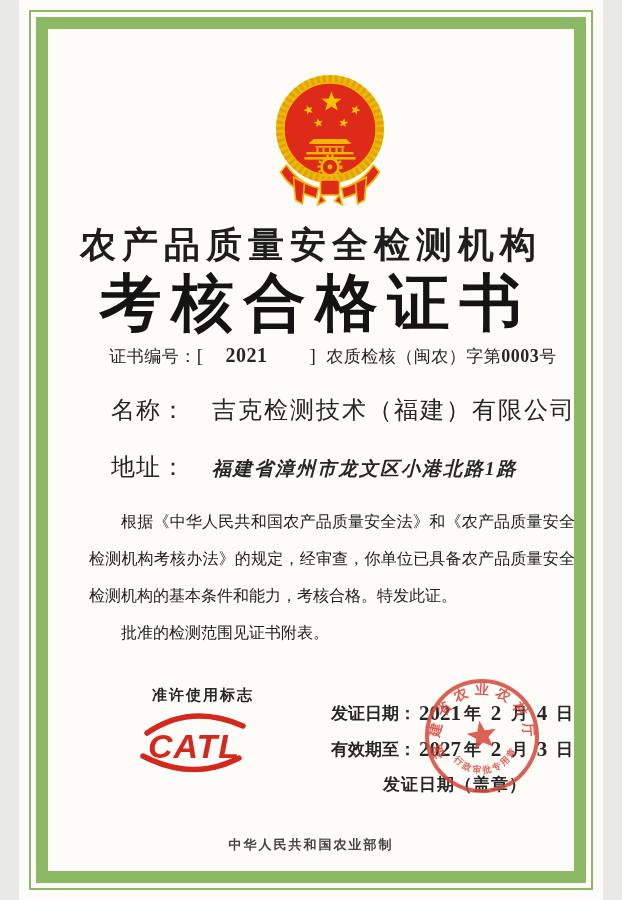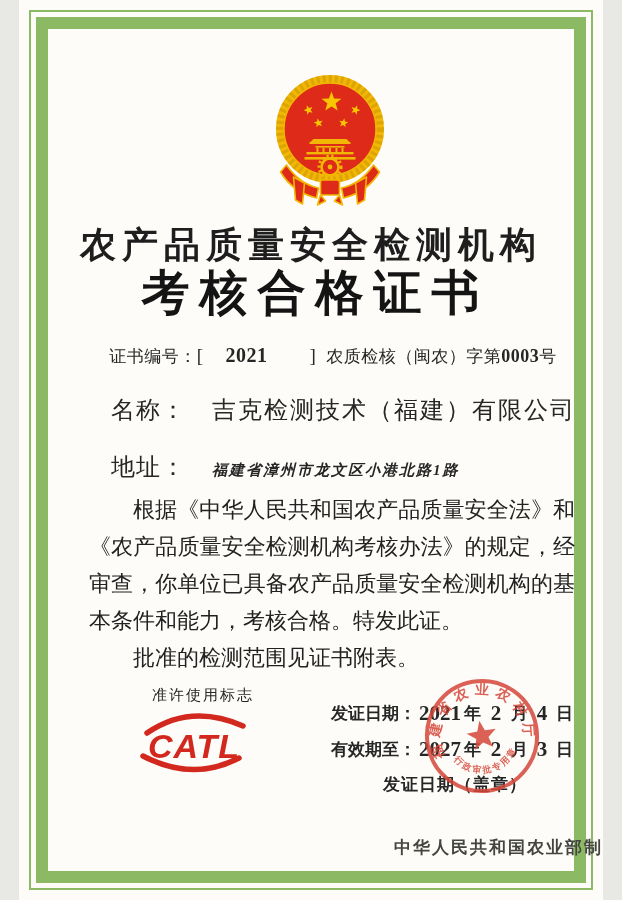--- a/index.html
+++ b/index.html
@@ -9,57 +9,57 @@
     font-family:"Liberation Serif","DejaVu Serif",serif;color:#262626;
   }
   .frame-thin{position:absolute;inset:10px;border:2px solid #8cba64;pointer-events:none;}
   .frame-thick{position:absolute;inset:17px;border:12px solid #8cba64;pointer-events:none;}
   .abs{position:absolute;}
   .centered{left:0;right:0;text-align:center;}
 
   .emblem{left:254px;top:72px;}
 
   .title1{top:221px;font-size:36px;font-weight:700;letter-spacing:6px;color:#1e1e1e;}
-  .title2{top:261px;font-size:48px;font-weight:700;letter-spacing:10px;color:#141414;padding-left:9px;}
+  .title2{top:261px;font-size:62px;font-weight:700;letter-spacing:10px;color:#141414;padding-left:9px;}
 
   .certno{top:344px;font-size:17px;letter-spacing:.5px;padding-left:44px;}
   .certno .bracket{font-size:19px;}
   .certno .year{font-weight:700;font-size:20px;margin:0 42px 0 22px;}
   .certno .suffix{margin-left:10px;}
   .certno .serial{font-weight:700;font-size:18px;}
 
   .fieldrow{left:92px;font-size:24px;}
   .row-name{top:394px;}
   .row-addr{top:451px;}
   .field-label{letter-spacing:1px;text-align:right;}
   .name-value{margin-left:26px;letter-spacing:2px;margin-top:32px;}
-  .addr-value{margin-left:26px;font-size:15px;font-weight:700;font-style:italic;letter-spacing:2px;}
+  .addr-value{margin-left:26px;font-size:19px;font-weight:700;font-style:italic;letter-spacing:2px;}
 
-  .body-text{left:70px;top:491px;width:486px;font-size:22px;line-height:37px;
+  .body-text{left:70px;top:503px;width:486px;font-size:16px;line-height:37px;
     text-align:justify;color:#222;}
   .body-text p{margin:0;text-indent:2em;}
 
-  .mark-label{left:133px;top:686px;font-size:15px;font-weight:400;letter-spacing:2px;}
+  .mark-label{left:133px;top:686px;font-size:15px;font-weight:700;letter-spacing:2px;}
   .catl{left:112px;top:708px;}
 
   .dates{left:312px;top:701px;width:256px;font-size:17px;font-weight:700;}
   .date-line{display:flex;align-items:center;margin-bottom:11px;white-space:nowrap;}
   .dnum{font-weight:700;font-size:21px;display:inline-block;text-align:center;}
   .dnum.y{width:48px;}
   .dnum.m{width:30px;}
   .dnum.d{width:28px;}
   .dunit{display:inline-block;}
   .authority{margin-left:52px;letter-spacing:1px;}
 
   .seal{left:400px;top:673px;}
   .seal text{font-family:"Liberation Serif",serif;font-weight:700;}
   .seal .arctext{font-size:14px;letter-spacing:6px;}
   .seal .bottext{font-size:9px;letter-spacing:2px;}
 
-  .footer{top:836px;font-size:17px;letter-spacing:2px;color:#45453f;font-weight:700;text-align:right;}
+  .footer{top:836px;font-size:13px;letter-spacing:2px;color:#45453f;font-weight:700;}
 </style>
 </head>
 <body>
 
 <div class="page">
   <div class="frame-thin"></div>
   <div class="frame-thick"></div>
 
   <svg class="abs emblem" width="114" height="138" viewBox="0 0 113 138">
 

